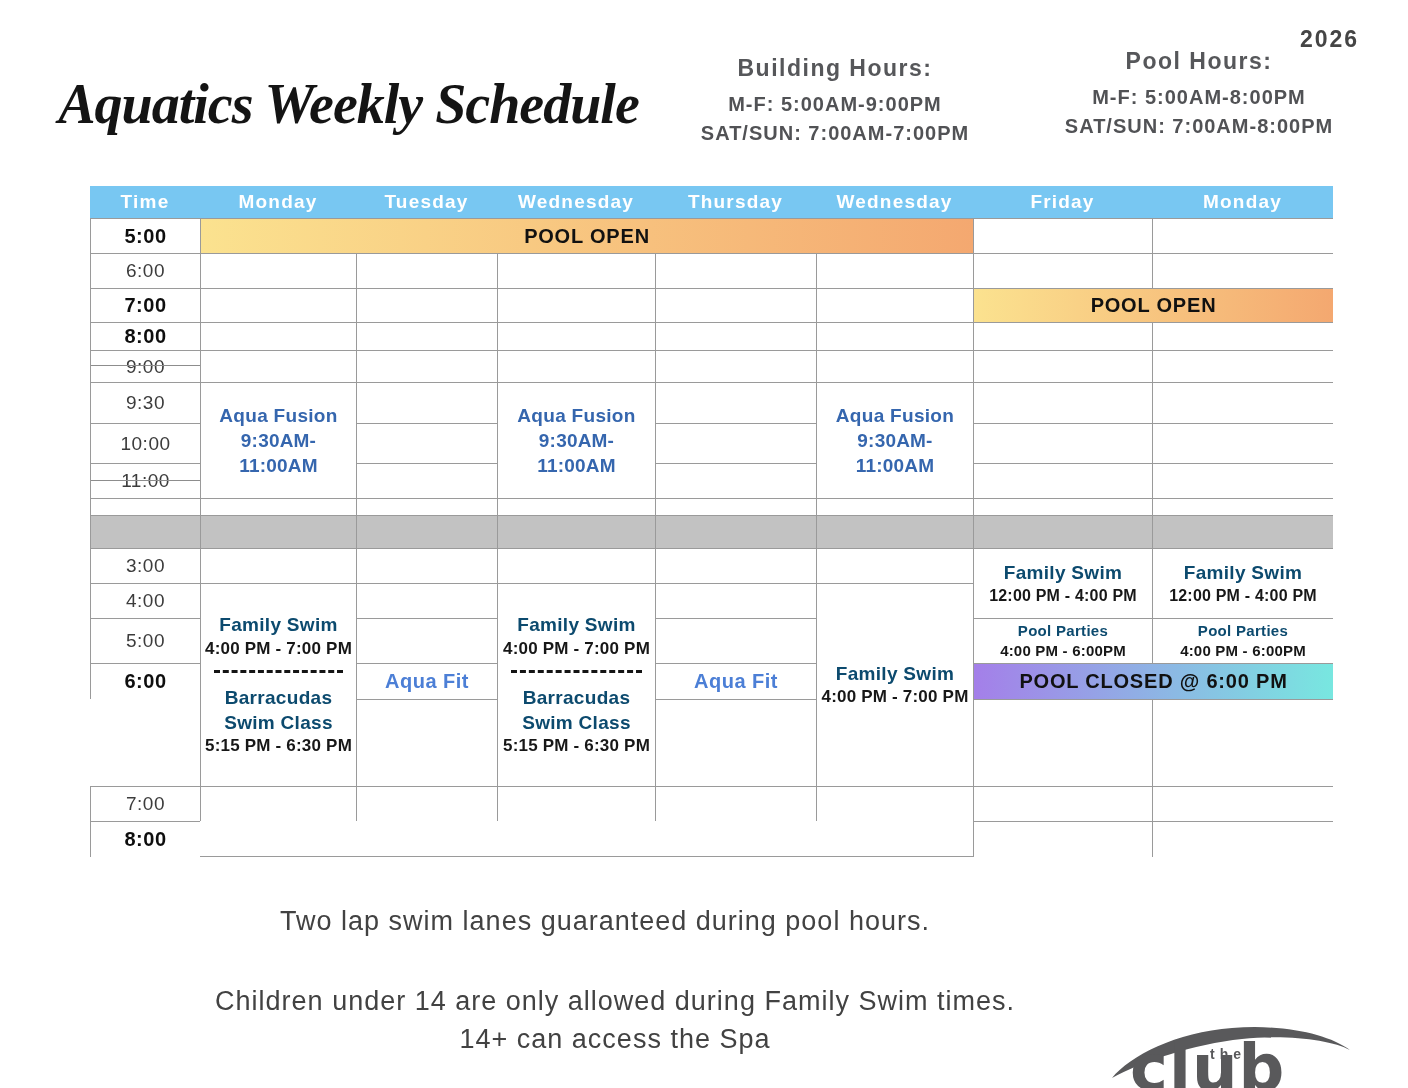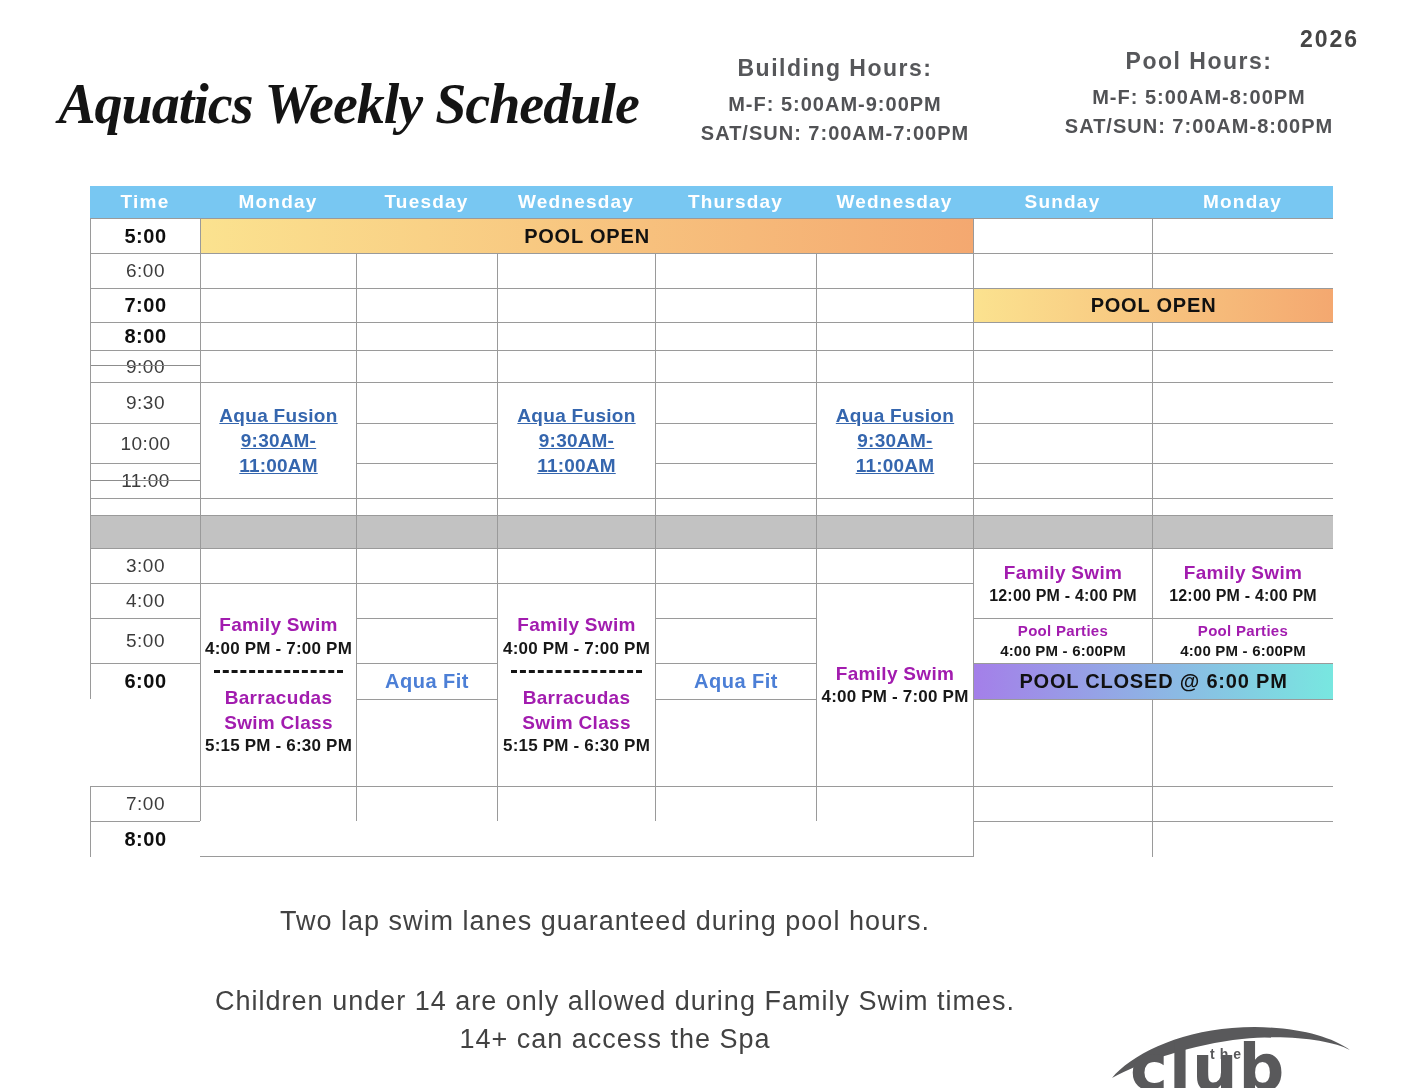--- a/index.html
+++ b/index.html
@@ -75,23 +75,23 @@
     display:flex; align-items:center; justify-content:center;
     font-weight:700; font-size:20px; color:#111; letter-spacing:0.8px;
   }
   .open{ background:linear-gradient(90deg,#FBE28F,#F4A870); }
   .closed{ background:linear-gradient(90deg,#A47FE9,#78E7E0); }
   .ev{
     display:flex; flex-direction:column;
     align-items:center; justify-content:center;
     text-align:center; line-height:1.32; padding:2px;
   }
-  .ev .nm{ font-weight:700; font-size:19px; color:#a21caf; letter-spacing:0.3px; }
+  .ev .nm{ font-weight:700; font-size:19px; color:#0c4a6e; letter-spacing:0.3px; }
   .ev .tm{ font-weight:700; font-size:17px; color:#171717; letter-spacing:0.2px; }
-  .ev.blue .nm, .ev.blue .tm{ color:var(--evblue); font-size:19px;text-decoration:underline; }
+  .ev.blue .nm, .ev.blue .tm{ color:var(--evblue); font-size:19px; }
   .ev .dash{
     width:86%; border-top:3px dashed #141414; margin:10px 0 12px 0;
   }
   .fit{
     display:flex; align-items:center; justify-content:center;
     font-weight:700; font-size:20px; color:var(--fitblue); letter-spacing:0.5px;
   }
   .ev.weekend .tm{ font-size:16px; }
   .ev.pp .nm{ font-size:15px; }
   .ev.pp .tm{ font-size:15px; }
@@ -141,21 +141,21 @@
 </div>
 
 <div class="grid">
 
   <div class="hc" style="grid-area:1/1">Time</div>
   <div class="hc" style="grid-area:1/2">Monday</div>
   <div class="hc" style="grid-area:1/3">Tuesday</div>
   <div class="hc" style="grid-area:1/4">Wednesday</div>
   <div class="hc" style="grid-area:1/5">Thursday</div>
   <div class="hc" style="grid-area:1/6">Wednesday</div>
-  <div class="hc" style="grid-area:1/7">Sunday</div>
+  <div class="hc" style="grid-area:1/7">Friday</div>
   <div class="hc" style="grid-area:1/8">Monday</div>
 
   <div class="cell tc b" style="grid-area:2/1">5:00</div>
   <div class="cell banner open" style="grid-area:2/2/3/7">POOL OPEN</div>
   <div class="cell" style="grid-area:2/7"></div>
   <div class="cell" style="grid-area:2/8"></div>
 
   <div class="cell tc" style="grid-area:3/1">6:00</div>
   <div class="cell" style="grid-area:3/2"></div>
   <div class="cell" style="grid-area:3/3"></div>

